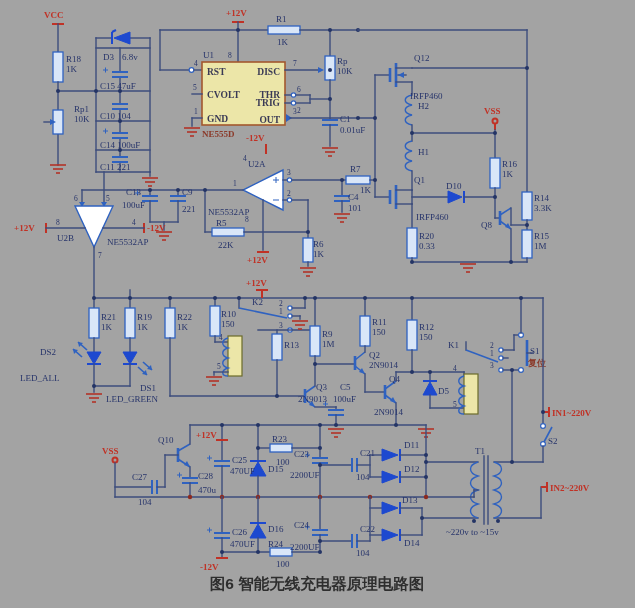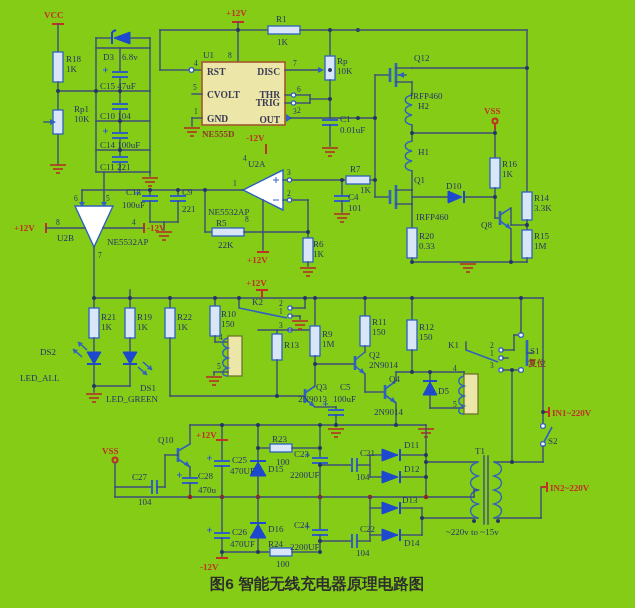--- a/index.html
+++ b/index.html
@@ -1,16 +1,16 @@
 <!DOCTYPE html>
 <html><head>
 <meta charset="utf-8">
 <style>
   html,body{margin:0;padding:0;background:#ffffff;}
-  .page{width:635px;height:608px;position:relative;background:#84cc16;overflow:hidden;}
+  .page{width:635px;height:608px;position:relative;background:#a3a3a3;overflow:hidden;}
   svg{display:block;}
   .w{stroke:#3d4d7d;stroke-width:1.4;fill:none;stroke-linecap:square;}
   .cmp{stroke:#2f62c0;stroke-width:1.3;fill:#d9e6f8;}
   .cap{stroke:#2f62c0;stroke-width:2;fill:none;}
   .pls{stroke:#2f62c0;stroke-width:1;fill:none;}
   .dio{fill:#1d49cf;stroke:#1d49cf;stroke-width:1;}
   .dbar{stroke:#1d49cf;stroke-width:2;fill:none;}
   .coil{stroke:#2f62c0;stroke-width:1.4;fill:none;}
   .tri{fill:#ffffff;stroke:#2f62c0;stroke-width:1.4;}
   .chip{fill:#ece6a8;stroke:#a3582e;stroke-width:1.6;}

